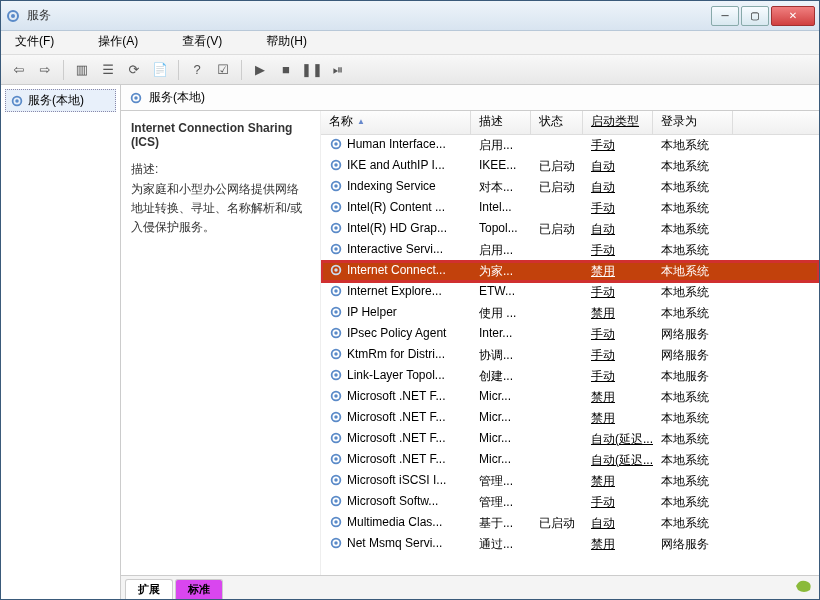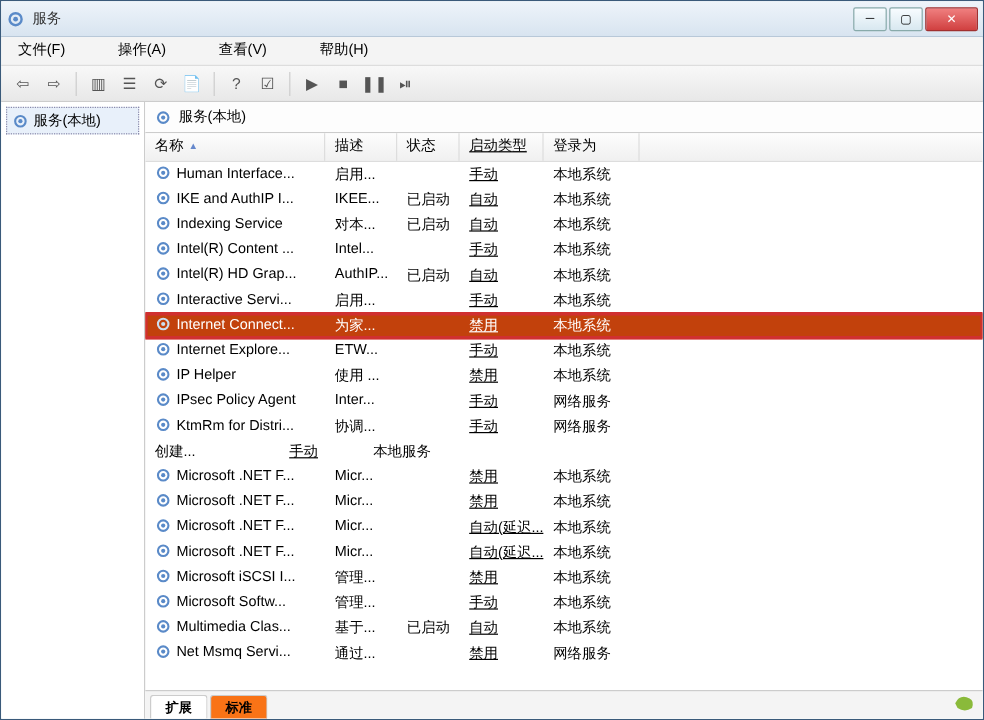--- a/index.html
+++ b/index.html
@@ -47,21 +47,21 @@
 .c-name { width: 150px; }
 .c-desc { width: 60px; }
 .c-status { width: 52px; }
 .c-start { width: 70px; text-decoration: underline; }
 .c-logon { width: 80px; }
 
 .gear { width: 14px; height: 14px; flex-shrink: 0; }
 
 .tabs { height: 24px; border-top: 1px solid #ccc; display: flex; align-items: flex-end; padding: 0 4px; font-size: 11px; background: #f4f4f4; font-weight: bold; }
 .tabs .tab { padding: 2px 12px; border: 1px solid #ccc; border-bottom: none; background: #fff; margin-right: 2px; cursor: pointer; border-radius: 3px 3px 0 0; }
-.tabs .tab:not(.active) { background: #f97316; }
+.tabs .tab:not(.active) { background: #d946ef; }
 
 .watermark { position: absolute; right: 6px; bottom: 4px; font-size: 12px; color: #6a9a2a; font-weight: bold; display: flex; align-items: center; gap: 4px; }
 .watermark .url { font-size: 10px; color: #888; font-weight: normal; }
 
 .sort-arrow { font-size: 8px; color: #6688cc; }
 </style>
 </head>
 <body>
 
 <div class="window">
@@ -120,20 +120,25 @@
       <div class="rp-header">
         <svg class="gear" viewBox="0 0 16 16">
             <circle cx="8" cy="8" r="5" fill="none" stroke="#5a8ac8" stroke-width="2"></circle>
             <circle cx="8" cy="8" r="2" fill="#5a8ac8"></circle>
           </svg>
         <span>服务(本地)</span>
       </div>
 
       <div class="rp-body">
 
+        <div class="descpane">
+          <div class="heading">Internet Connection Sharing (ICS)</div>
+          <div class="label">描述:</div>
+          <div class="desc">为家庭和小型办公网络提供网络地址转换、寻址、名称解析和/或入侵保护服务。</div>
+        </div>
 
         <div class="listpane">
           <div class="listhead">
             <div class="col c-name">
                 <span>名称</span>
                 <span class="sort-arrow">▲</span>
               </div>
             <div class="col c-desc">描述</div>
             <div class="col c-status">状态</div>
             <div class="col c-start">启动类型</div>
@@ -193,21 +198,21 @@
                 <div class="cell c-logon">本地系统</div>
               </div>
               <div class="listrow">
                 <div class="cell c-name">
                   <svg class="gear" viewBox="0 0 16 16">
                     <circle cx="8" cy="8" r="5" fill="none" stroke="#5a8ac8" stroke-width="2"></circle>
                     <circle cx="8" cy="8" r="2" fill="#5a8ac8"></circle>
                   </svg>
                   <span>Intel(R) HD Grap...</span>
                 </div>
-                <div class="cell c-desc">AuthIP...</div>
+                <div class="cell c-desc">Topol...</div>
                 <div class="cell c-status">已启动</div>
                 <div class="cell c-start">自动</div>
                 <div class="cell c-logon">本地系统</div>
               </div>
               <div class="listrow">
                 <div class="cell c-name">
                   <svg class="gear" viewBox="0 0 16 16">
                     <circle cx="8" cy="8" r="5" fill="none" stroke="#5a8ac8" stroke-width="2"></circle>
                     <circle cx="8" cy="8" r="2" fill="#5a8ac8"></circle>
                   </svg>
@@ -277,20 +282,27 @@
                     <circle cx="8" cy="8" r="2" fill="#5a8ac8"></circle>
                   </svg>
                   <span>KtmRm for Distri...</span>
                 </div>
                 <div class="cell c-desc">协调...</div>
                 <div class="cell c-status"></div>
                 <div class="cell c-start">手动</div>
                 <div class="cell c-logon">网络服务</div>
               </div>
               <div class="listrow">
+                <div class="cell c-name">
+                  <svg class="gear" viewBox="0 0 16 16">
+                    <circle cx="8" cy="8" r="5" fill="none" stroke="#5a8ac8" stroke-width="2"></circle>
+                    <circle cx="8" cy="8" r="2" fill="#5a8ac8"></circle>
+                  </svg>
+                  <span>Link-Layer Topol...</span>
+                </div>
                 <div class="cell c-desc">创建...</div>
                 <div class="cell c-status"></div>
                 <div class="cell c-start">手动</div>
                 <div class="cell c-logon">本地服务</div>
               </div>
               <div class="listrow">
                 <div class="cell c-name">
                   <svg class="gear" viewBox="0 0 16 16">
                     <circle cx="8" cy="8" r="5" fill="none" stroke="#5a8ac8" stroke-width="2"></circle>
                     <circle cx="8" cy="8" r="2" fill="#5a8ac8"></circle>

